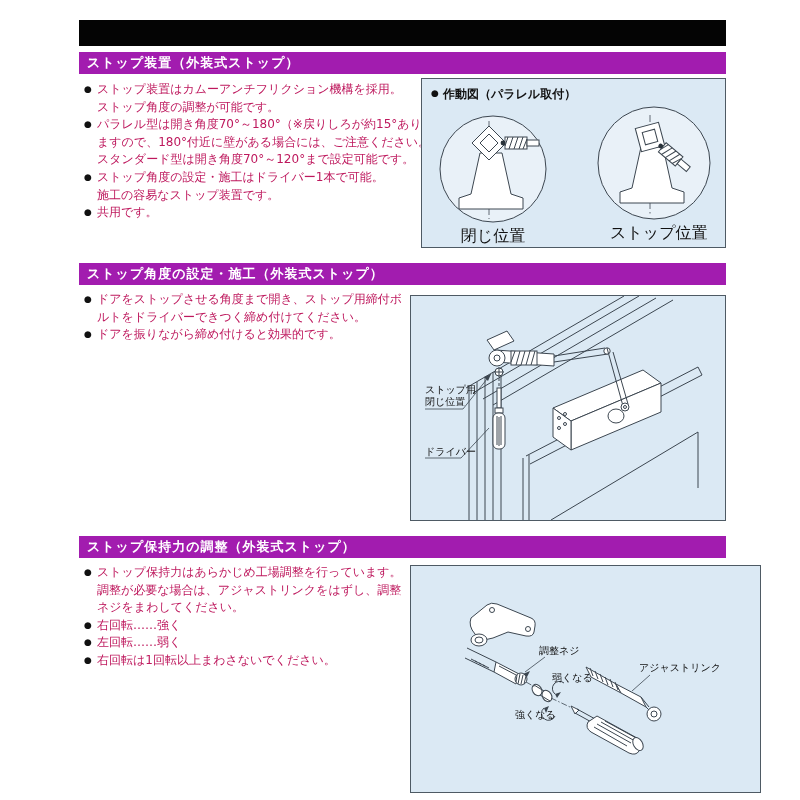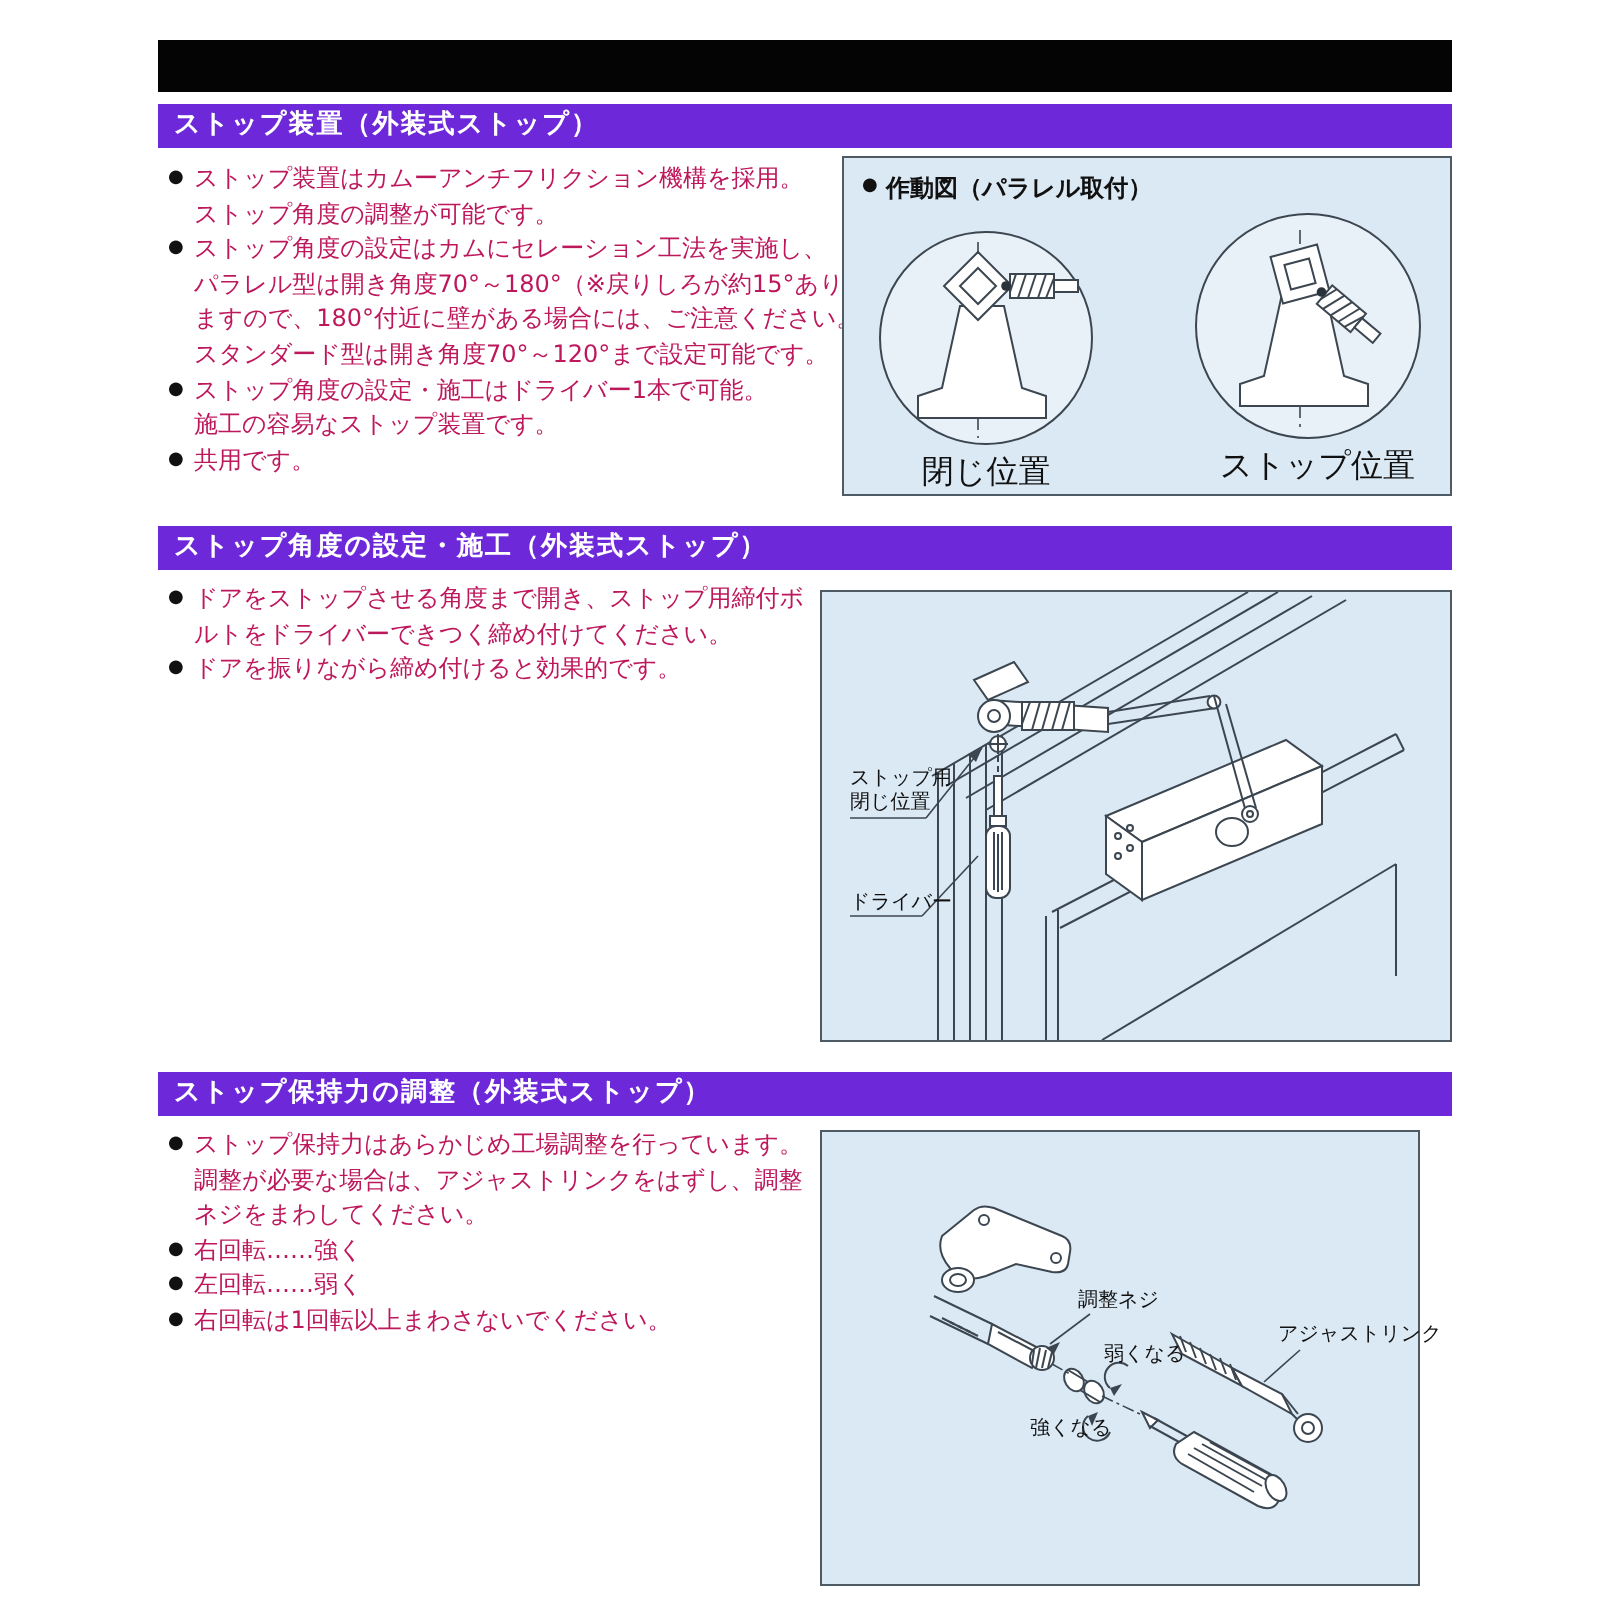--- a/index.html
+++ b/index.html
@@ -6,37 +6,37 @@
   body{
     width:800px;height:800px;background:#ffffff;position:relative;overflow:hidden;
     font-family:"DejaVu Sans","Liberation Sans",sans-serif;color:#1e1e1e;
     -webkit-font-smoothing:antialiased;
   }
   .abs{position:absolute;}
   
   .topbar{left:79px;top:20px;width:647px;height:26px;background:#040404;}
   
   .sec-header{
-    left:79px;width:647px;height:22px;background:#6d28d9;color:#ffffff;
+    left:79px;width:647px;height:22px;background:#a21caf;color:#ffffff;
     font-size:13px;font-weight:bold;line-height:22px;padding-left:8px;
     box-sizing:border-box;letter-spacing:1px;white-space:nowrap;
   }
   .hdr1{top:52px;} .hdr2{top:263px;} .hdr3{top:536px;}
   
   .text-block{left:84px;width:345px;}
   .tb1{top:81px;} .tb2{top:291px;} .tb3{top:564px;}
   .item{display:flex;align-items:flex-start;}
   .dot{width:13px;flex:none;font-size:9px;line-height:17.6px;color:#111;}
   .ls{flex:1;}
   .ln{font-size:12px;line-height:17.6px;white-space:nowrap;color:#be185d;}
   
   .dbox{background:#dbe9f4;border:1px solid #4e5a64;box-sizing:border-box;}
   .dbox1{left:421px;top:78px;width:305px;height:170px;}
   .dbox2{left:410px;top:295px;width:316px;height:226px;}
-  .dbox3{left:410px;top:565px;width:300px;height:228px;}
+  .dbox3{left:410px;top:565px;width:351px;height:228px;}
   .dbox svg{position:absolute;left:0;top:0;}
   .dbox-title{position:absolute;left:9px;top:7px;font-size:12px;font-weight:bold;
     color:#111;display:flex;align-items:flex-start;white-space:nowrap;}
   .dbox-title .dot{line-height:15px;width:12px;}
   .cap{position:absolute;font-size:16px;color:#111;text-align:center;white-space:nowrap;}
   .cap-left{left:31px;top:147px;width:80px;}
   .cap-right{left:188px;top:144px;width:80px;}
   .dlabel{position:absolute;font-size:10px;color:#111;line-height:12px;white-space:nowrap;}
   .lb-bolt1{left:14px;top:88px;} .lb-bolt2{left:14px;top:100px;}
   .lb-driver{left:14px;top:150px;text-align:center;}
@@ -58,21 +58,20 @@
   <div class="item">
     <span class="dot">●</span>
     <div class="ls">
       <div class="ln">ストップ装置はカムーアンチフリクション機構を採用。</div>
       <div class="ln">ストップ角度の調整が可能です。</div>
     </div>
   </div>
   <div class="item">
     <span class="dot">●</span>
     <div class="ls">
-      <div class="ln">ストップ角度の設定はカムにセレーション工法を実施し、</div>
       <div class="ln">パラレル型は開き角度70°～180°（※戻りしろが約15°あり</div>
       <div class="ln">ますので、180°付近に壁がある場合には、ご注意ください。）、</div>
       <div class="ln">スタンダード型は開き角度70°～120°まで設定可能です。</div>
     </div>
   </div>
   <div class="item">
     <span class="dot">●</span>
     <div class="ls">
       <div class="ln">ストップ角度の設定・施工はドライバー1本で可能。</div>
       <div class="ln">施工の容易なストップ装置です。</div>

